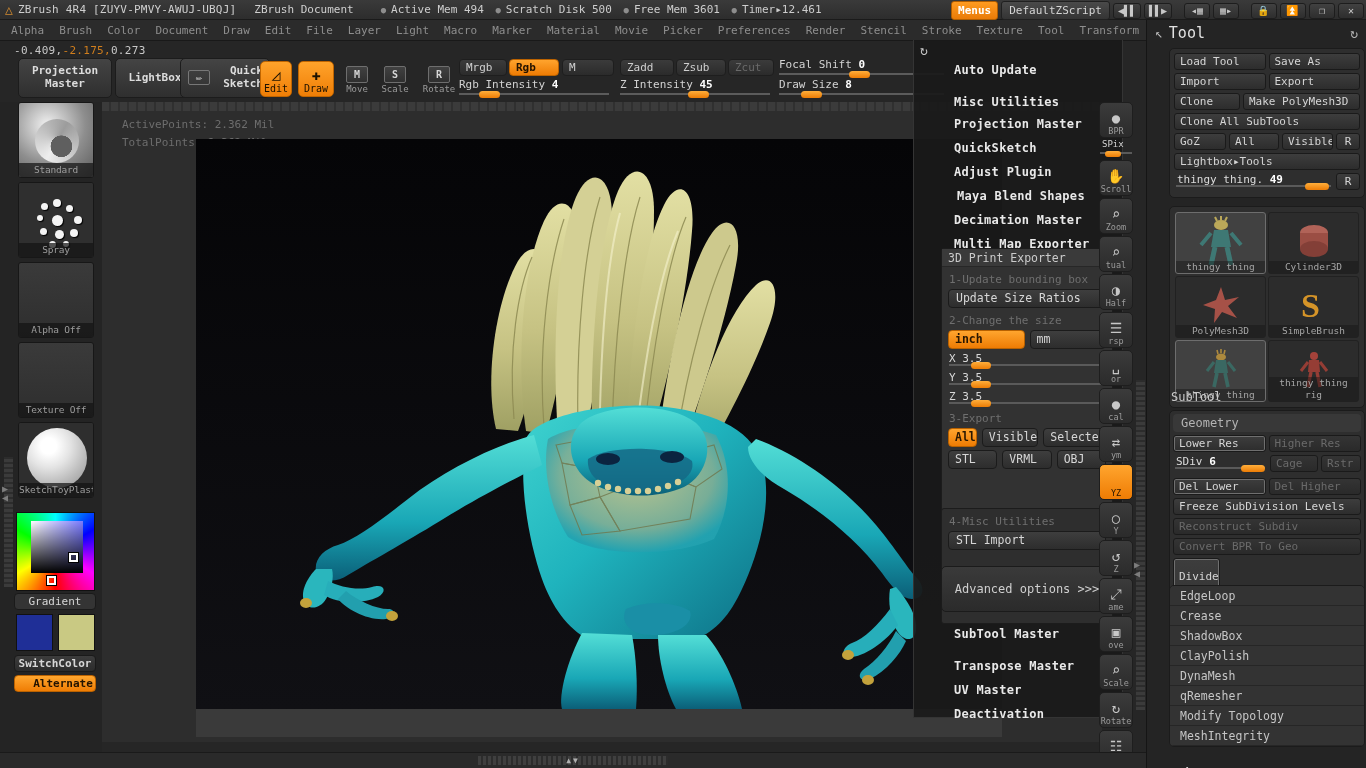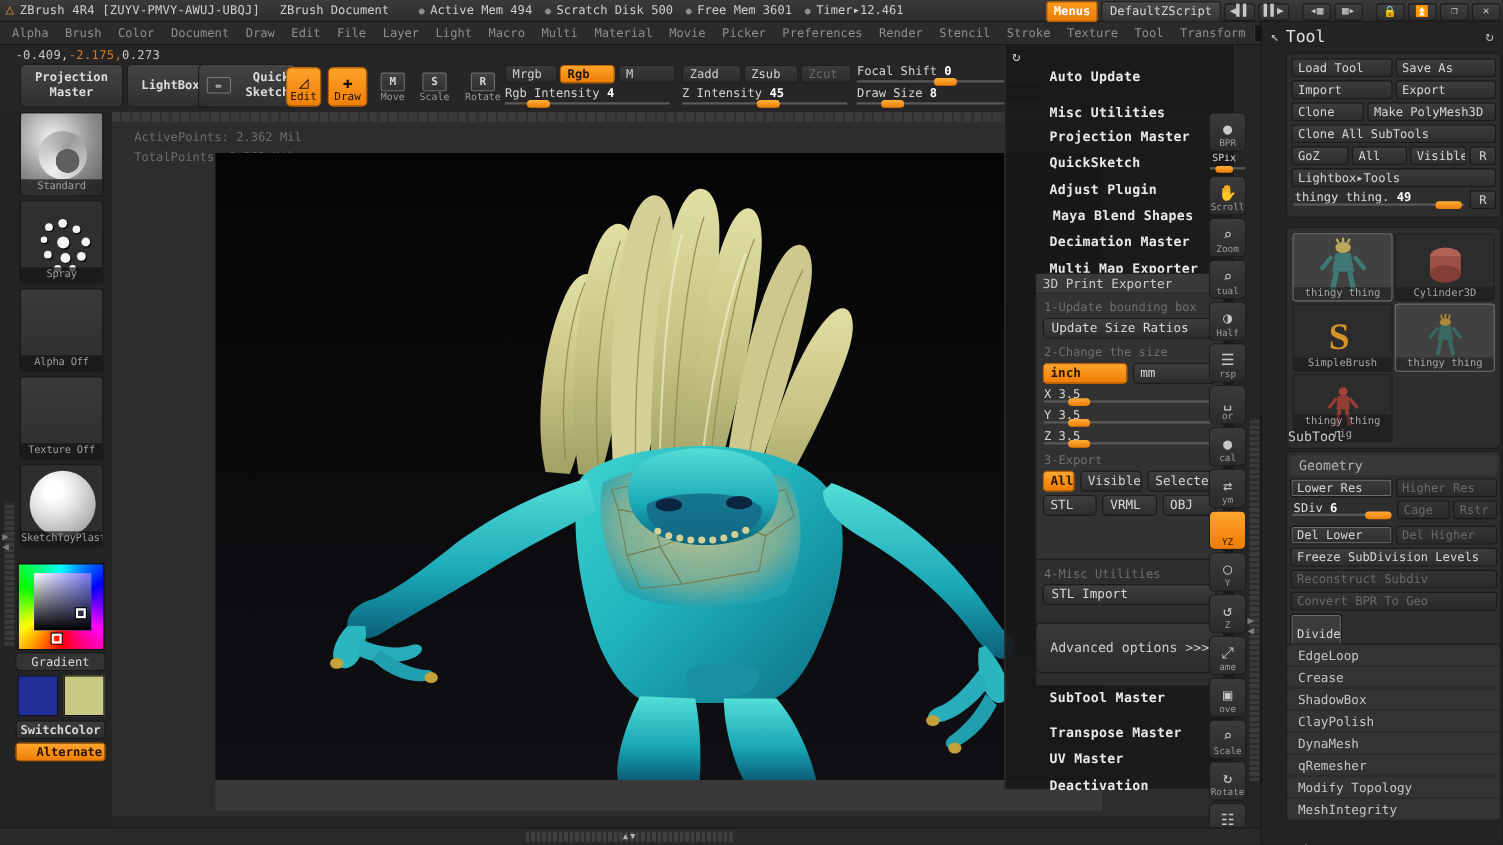--- a/index.html
+++ b/index.html
@@ -306,21 +306,21 @@
       <div class="menuitem">Alpha</div>
       <div class="menuitem">Brush</div>
       <div class="menuitem">Color</div>
       <div class="menuitem">Document</div>
       <div class="menuitem">Draw</div>
       <div class="menuitem">Edit</div>
       <div class="menuitem">File</div>
       <div class="menuitem">Layer</div>
       <div class="menuitem">Light</div>
       <div class="menuitem">Macro</div>
-      <div class="menuitem">Multi</div>
+      <div class="menuitem">Marker</div>
       <div class="menuitem">Material</div>
       <div class="menuitem">Movie</div>
       <div class="menuitem">Picker</div>
       <div class="menuitem">Preferences</div>
       <div class="menuitem">Render</div>
       <div class="menuitem">Stencil</div>
       <div class="menuitem">Stroke</div>
       <div class="menuitem">Texture</div>
       <div class="menuitem">Tool</div>
       <div class="menuitem">Transform</div>
@@ -772,20 +772,26 @@
           </div>
           <div class="gcell">
             <span style="opacity:.9"><svg width="44" height="40" viewBox="0 0 44 40">
                 <ellipse cx="22" cy="12" rx="14" ry="8" fill="#c06a5e"></ellipse>
                 <rect x="8" y="12" width="28" height="16" fill="#a85348"></rect>
                 <ellipse cx="22" cy="28" rx="14" ry="8" fill="#8d4239"></ellipse>
               </svg></span>
             <span class="cap">Cylinder3D</span>
           </div>
           <div class="gcell">
+            <span style="opacity:.9"><svg width="40" height="40" viewBox="0 0 40 40">
+                <path d="M20 2 L24 15 L38 12 L27 21 L36 33 L21 27 L13 38 L14 24 L2 20 L15 15 Z" fill="#b4564b"></path>
+              </svg></span>
+            <span class="cap">PolyMesh3D</span>
+          </div>
+          <div class="gcell">
             <span style="opacity:.9"><svg width="36" height="40" viewBox="0 0 36 40">
                 <text x="5" y="32" font-family="Liberation Serif,serif" font-size="34" font-weight="bold" fill="#e8a028">S</text>
               </svg></span>
             <span class="cap">SimpleBrush</span>
           </div>
           <div class="gcell sel">
             <span style="opacity:.9"><svg width="34" height="40" viewBox="0 0 34 40">
                 <path d="M14 5 L13 1 M17 4 L17 0 M20 5 L21 1" stroke="#b8913d" stroke-width="1.6"></path>
                 <ellipse cx="17" cy="8" rx="5" ry="3.6" fill="#b8913d"></ellipse>
                 <path d="M12 11 L22 11 L24 24 L10 24 Z" fill="#3a6d66"></path>

